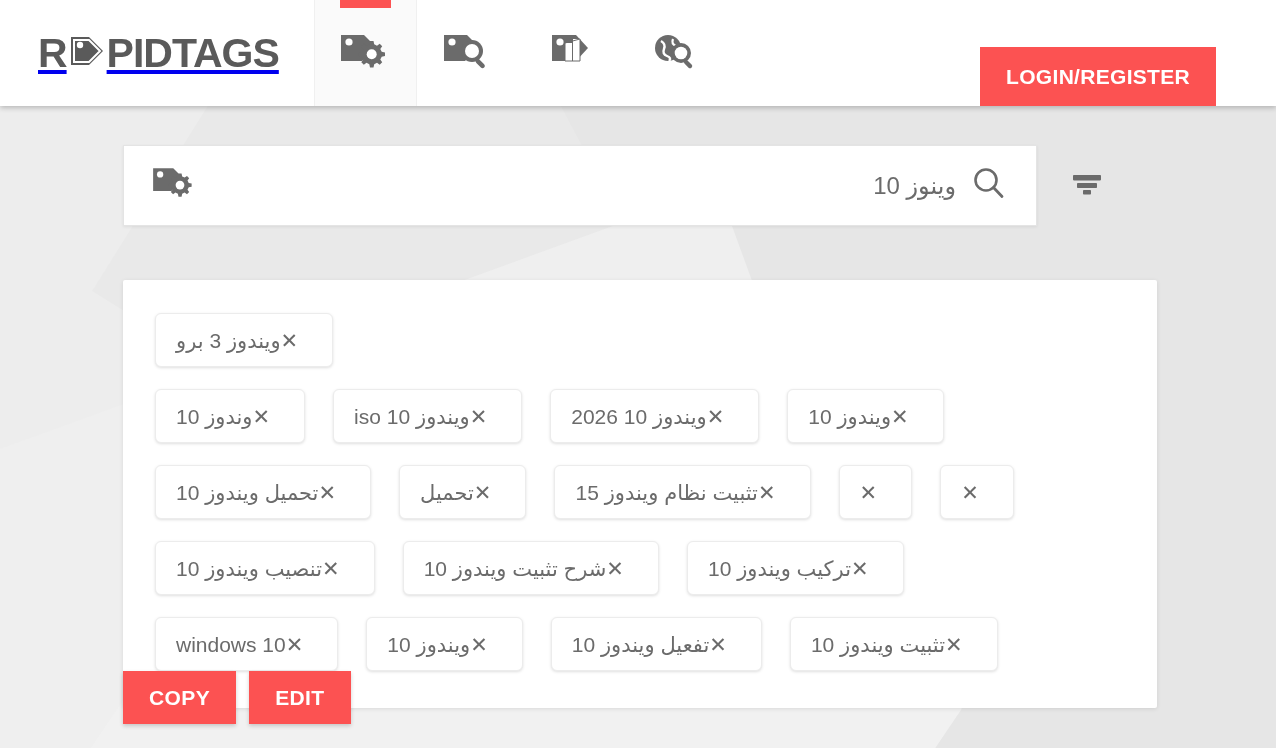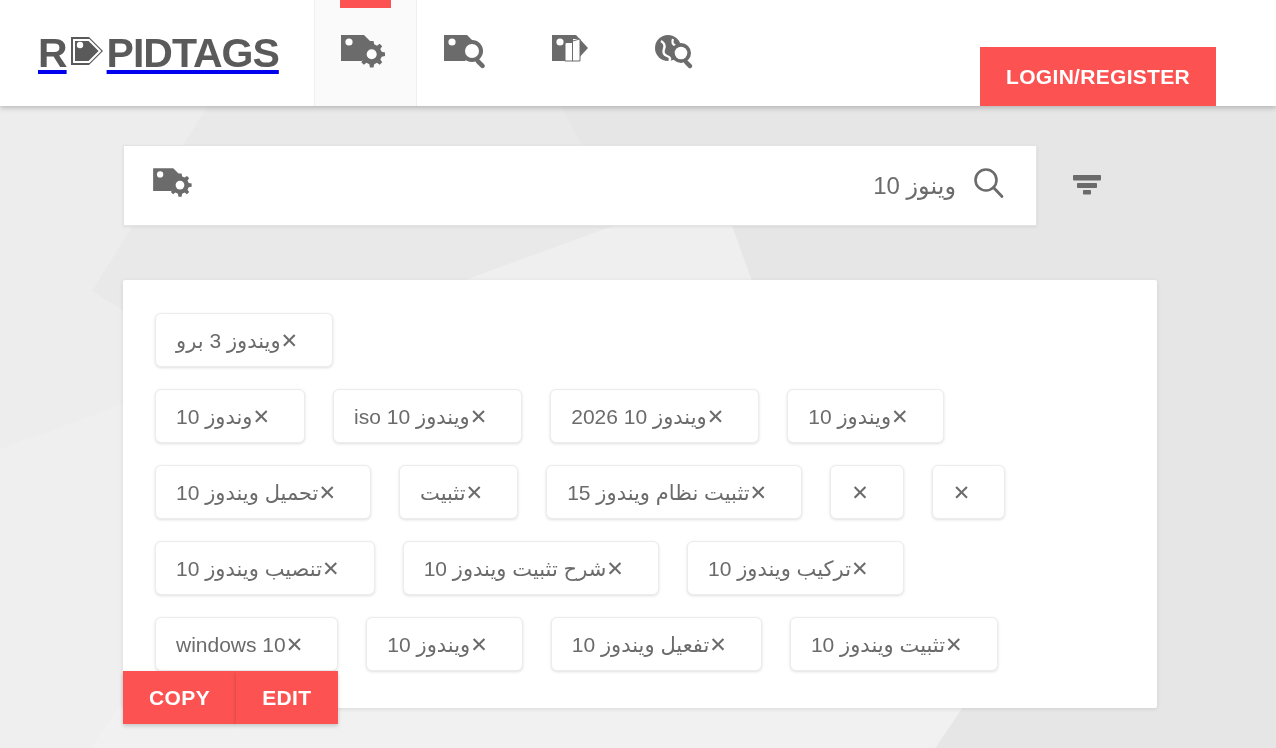--- a/index.html
+++ b/index.html
@@ -240,20 +240,21 @@
     line-height: 1;
     user-select: none;
   }
 
   
   #actions {
     position: absolute;
     left: 123px;
     top: 565px;
     display: flex;
+    gap: 13px;
   }
   .action-btn {
     background: #fc5252;
     color: #ffffff;
     border: none;
     font-size: 21px;
     font-weight: bold;
     letter-spacing: 0.4px;
     padding: 16px 26px;
     cursor: pointer;
@@ -412,21 +413,21 @@
         </div>
         <div class="tag">
           <span class="tag-label">تركيب ويندوز 10</span>
           <span class="tag-remove">✕</span>
         </div>
         <div class="tag">
           <span class="tag-label">تحميل ويندوز 10</span>
           <span class="tag-remove">✕</span>
         </div>
         <div class="tag">
-          <span class="tag-label">تثبيت</span>
+          <span class="tag-label">تحميل</span>
           <span class="tag-remove">✕</span>
         </div>
         <div class="tag">
           <span class="tag-label">تثبيت نظام ويندوز 15</span>
           <span class="tag-remove">✕</span>
         </div>
         <div class="tag">
           <span class="tag-remove">✕</span>
         </div>
         <div class="tag">

